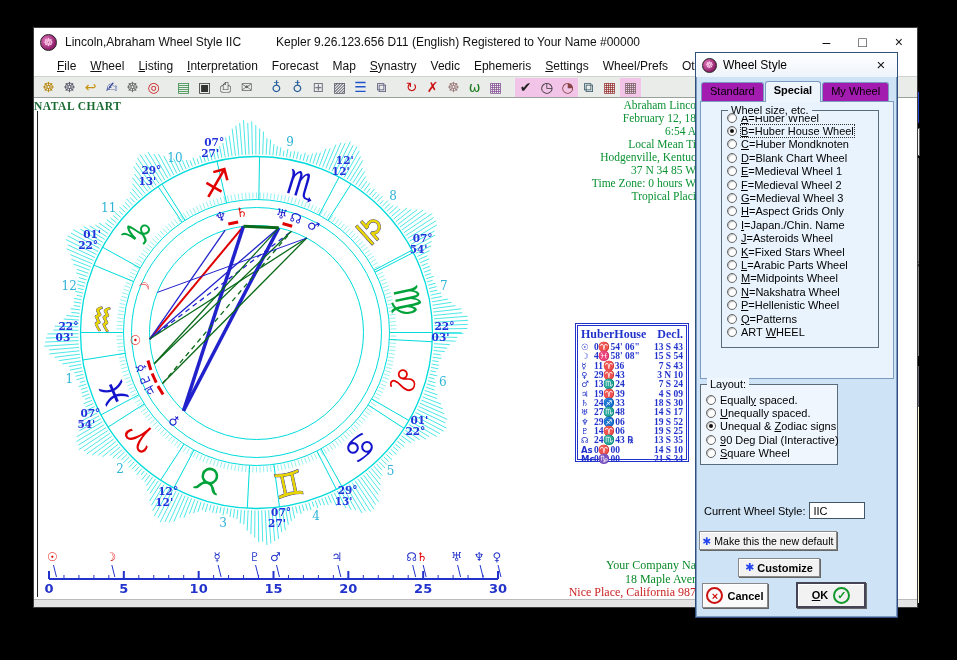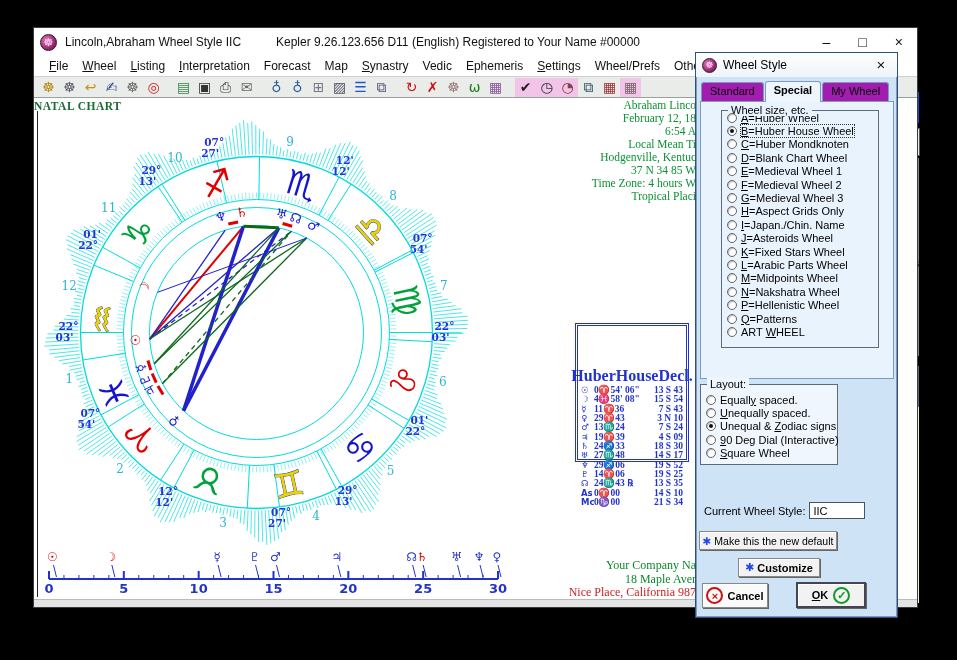--- a/index.html
+++ b/index.html
@@ -9,34 +9,34 @@
 
   
   .main-window { position:absolute; left:33px; top:27px; width:885px; height:581px; background:#fff; border:1px solid #3c3c3c; }
   .titlebar { position:relative; height:28px; background:#fff; display:flex; align-items:center; }
   .app-icon { width:17px; height:17px; border-radius:50%; background:radial-gradient(circle at 35% 35%, #e879c0, #8d1d67 70%); border:1px solid #222; margin:0 8px 0 6px; color:#ffd9f2; font-size:11px; line-height:15px; text-align:center; }
   .title-left { font-size:12px; color:#111; }
   .title-right { font-size:12px; color:#111; position:absolute; left:242px; }
   .win-btns { position:absolute; right:6px; top:0; height:28px; display:flex; align-items:center; gap:28px; font-size:14px; color:#111; padding-right:8px; }
   .win-btns span { cursor:default; }
 
-  .menubar { height:20px; display:flex; align-items:center; padding-left:8px; font-size:12px; color:#111; background:#fff; }
+  .menubar { height:20px; display:flex; align-items:center; padding-left:16px; font-size:12px; color:#111; background:#fff; }
   .menu-item { padding:0 7px; white-space:nowrap; }
 
   .toolbar { height:22px; background:#e9ece9; border-top:1px solid #cfd3cf; border-bottom:1px solid #9aa09a; display:flex; align-items:center; padding-left:4px; overflow:hidden; }
   .tb-icon { width:21px; height:19px; display:flex; align-items:center; justify-content:center; font-size:14px; font-family:"DejaVu Sans", sans-serif; flex:0 0 auto; }
   .tb-gap { width:9px; flex:0 0 auto; }
 
   .chart-area { position:absolute; left:0; top:71px; width:883px; height:501px; background:#fff; overflow:hidden; }
   .chart-left-line { position:absolute; left:3px; top:12px; width:1px; height:486px; background:#222; }
   .natal-label { position:absolute; left:0px; top:1px; font-family:"Liberation Serif", serif; font-weight:bold; font-size:11.5px; color:#1a6b33; letter-spacing:.5px; }
   .birth-info { position:absolute; left:432px; top:0px; width:230px; text-align:right; font-family:"Liberation Serif", serif; font-size:11.5px; line-height:13px; color:#0a9233; white-space:nowrap; overflow:hidden; }
   .company-info { position:absolute; left:432px; top:460px; width:230px; text-align:right; font-family:"Liberation Serif", serif; font-size:12px; line-height:13.5px; white-space:nowrap; overflow:hidden; }
   .huber-table { position:absolute; left:541px; top:224px; width:114px; height:139px; border:3px double #2233cc; background:#fff; color:#2233cc; font-family:"Liberation Serif", serif; font-weight:bold; font-size:10px; padding:1px 3px; }
-  .ht-header { display:flex; justify-content:center; font-size:16px; margin-bottom:1px;margin-top:40px; }
+  .ht-header { display:flex; justify-content:space-between; font-size:12px; margin-bottom:1px; }
   .ht-row { display:flex; line-height:9.35px; font-size:9.5px; }
   .ht-g { width:13px; font-family:"DejaVu Sans", sans-serif; font-size:8.5px; }
   .ht-pos { flex:1; }
   .ht-decl { text-align:right; }
 
   .statusbar { position:absolute; left:0; bottom:0; width:883px; height:8px; background:#e4e4e4; border-top:1px solid #bbb; }
 
   
   .rs { position:absolute; }
   .rs-green { left:895px; top:92px; width:24px; height:31px; background:#d9f0da; border:2px solid #2244cc; }
@@ -893,21 +893,21 @@
           <line x1="463.99333333333334" y1="466" x2="466.99333333333334" y2="478" stroke="#2233cc" stroke-width="1"></line>
           <text x="462.99333333333334" y="462" fill="#2233cc" font-size="12" font-weight="bold" font-family="DejaVu Sans, sans-serif" text-anchor="middle">♀</text>
         </svg>
       <div class="birth-info">
           <div>Abraham Linco</div>
           <div>February 12, 18</div>
           <div>6:54 A</div>
           <div>Local Mean Ti</div>
           <div>Hodgenville, Kentuc</div>
           <div>37 N 34    85 W</div>
-          <div>Time Zone: 4 hours W</div>
+          <div>Time Zone: 0 hours W</div>
           <div>Tropical Placi</div>
         </div>
       <div class="company-info">
           <div style="color: rgb(10, 138, 40);">Your Company Na</div>
           <div style="color: rgb(10, 138, 40);">18 Maple Aver</div>
           <div style="color: rgb(204, 34, 34);">Nice Place, California 987</div>
           <div style="color: rgb(204, 34, 34);">Phone: 123-456-78</div>
         </div>
       <div class="huber-table">
         <div class="ht-header">

